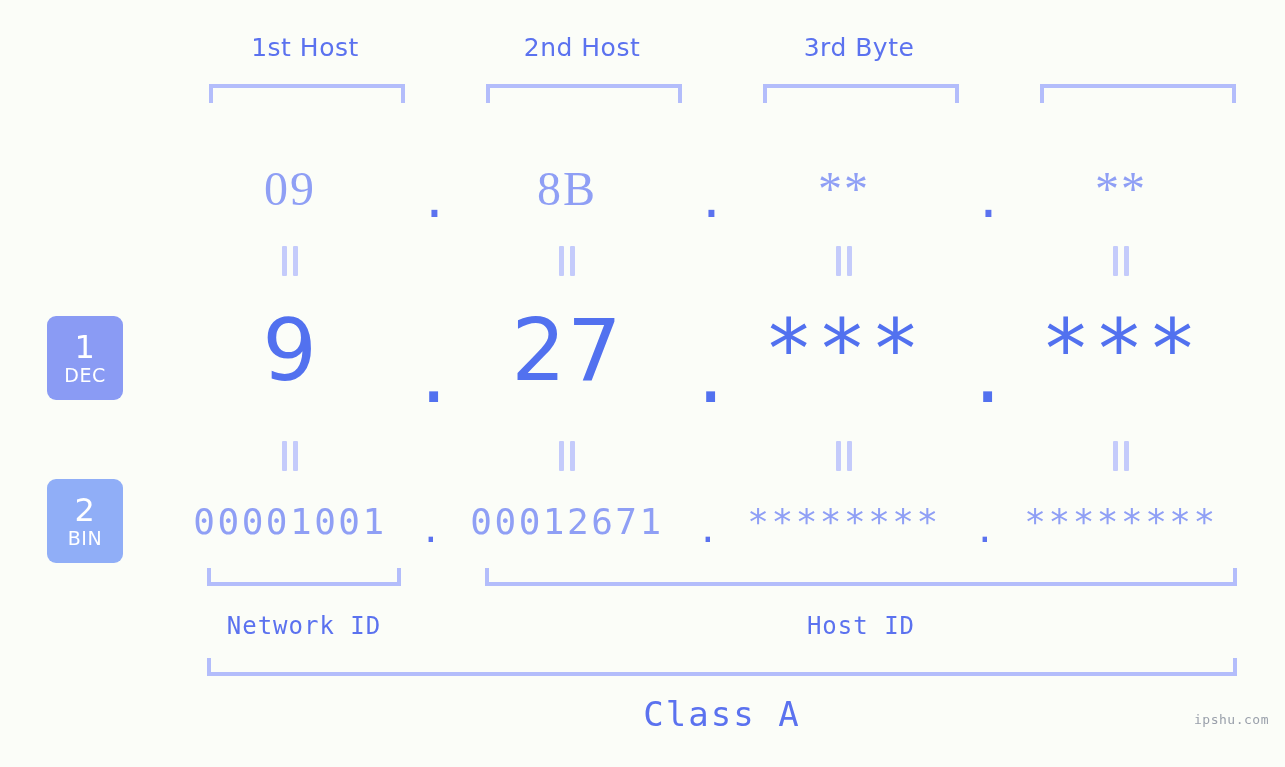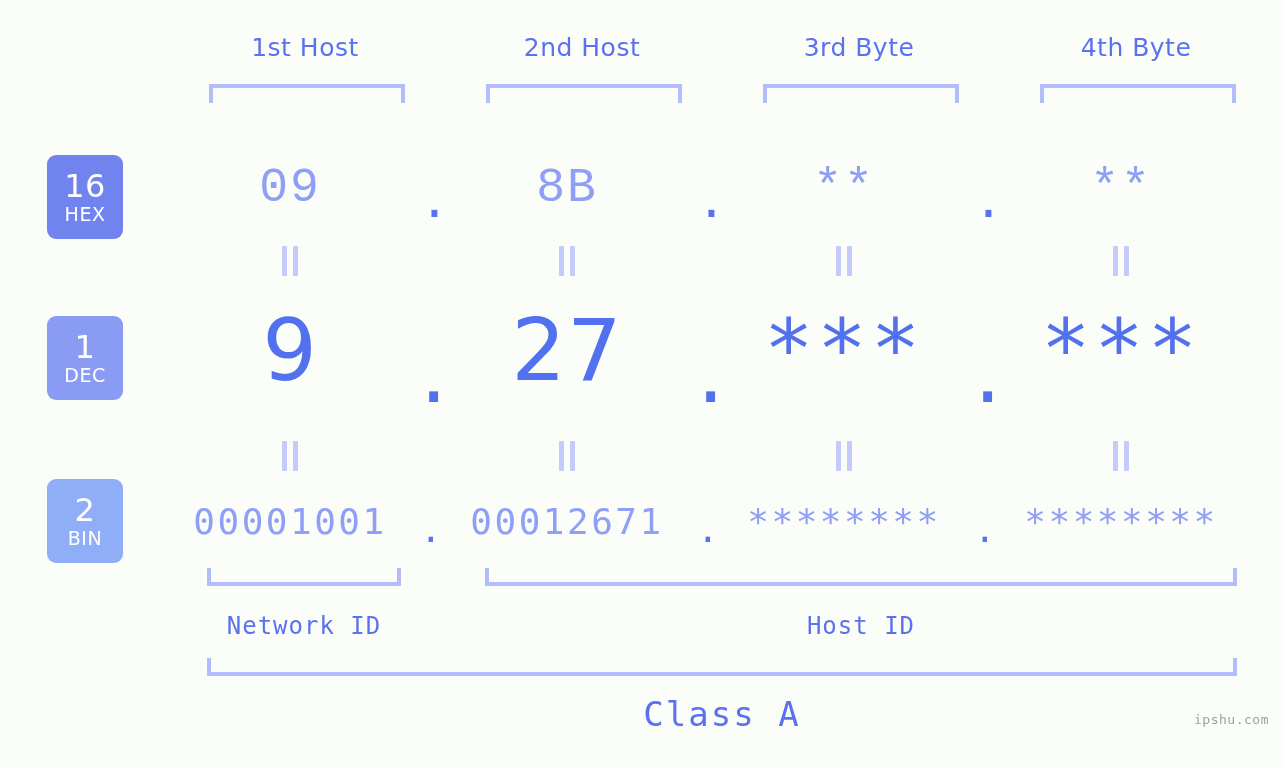--- a/index.html
+++ b/index.html
@@ -90,21 +90,21 @@
   }
   .dot-cell {
     width: 17px;
     text-align: center;
     position: relative;
   }
 
   
   #row-hex { top: 152px; height: 72px; }
   #row-hex .cell {
-    font-family: Liberation Mono, monospace;
+    font-family: Liberation Serif, serif;
     font-size: 48px;
     color: #8f9ff5;
     letter-spacing: 2px;
   }
   #row-hex .sep {
     font-family: "DejaVu Sans Mono", monospace;
     font-size: 48px;
     color: #5b72ef;
     position: relative;
     top: 12px;
@@ -214,31 +214,26 @@
   }
 </style>
 </head>
 <body>
 
 <div id="canvas">
 
   <div class="byte-label" style="left:175px">1st Host</div>
   <div class="byte-label" style="left:452px">2nd Host</div>
   <div class="byte-label" style="left:729px">3rd Byte</div>
-  <div class="byte-label" style="left:1006px">4th Byte</div>
 
   <div class="top-bracket" style="left:209px; width:196px;"></div>
   <div class="top-bracket" style="left:486px; width:196px;"></div>
   <div class="top-bracket" style="left:763px; width:196px;"></div>
   <div class="top-bracket" style="left:1040px; width:196px;"></div>
 
-  <div class="badge" id="badge-hex">
-    <span class="num">16</span>
-    <span class="sub">HEX</span>
-  </div>
   <div class="badge" id="badge-dec">
     <span class="num">1</span>
     <span class="sub">DEC</span>
   </div>
   <div class="badge" id="badge-bin">
     <span class="num">2</span>
     <span class="sub">BIN</span>
   </div>
 
   <div class="row" id="row-hex">

